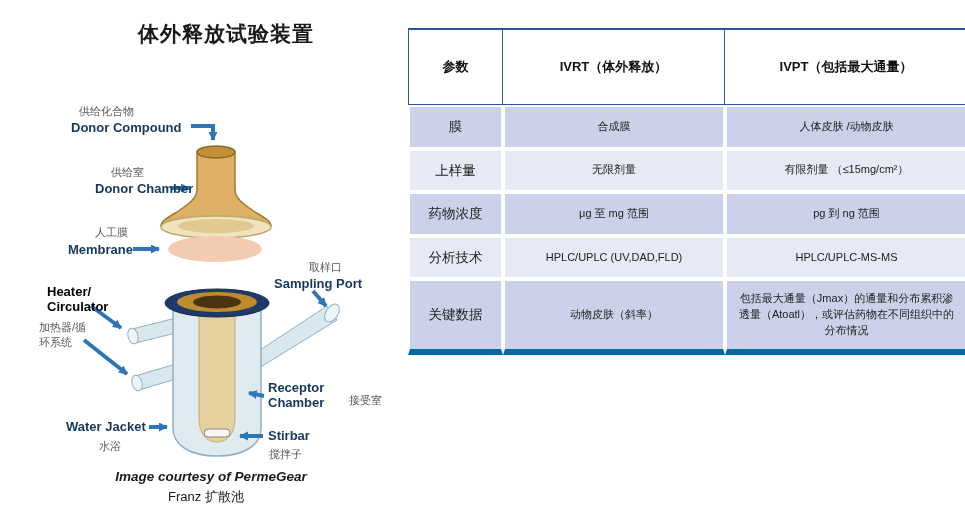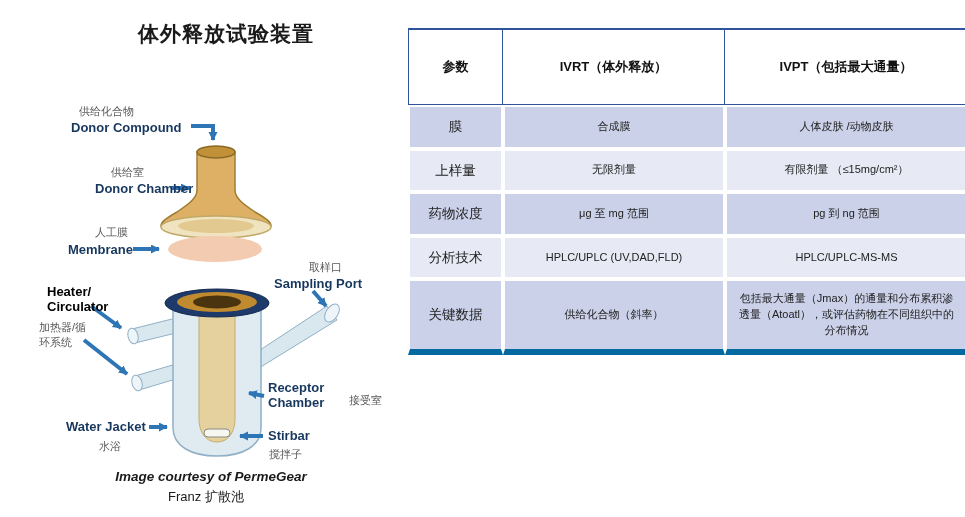--- a/index.html
+++ b/index.html
@@ -194,20 +194,20 @@
           <td>μg 至 mg 范围</td>
           <td>pg 到 ng 范围</td>
         </tr>
         <tr>
           <td class="param">分析技术</td>
           <td>HPLC/UPLC (UV,DAD,FLD)</td>
           <td>HPLC/UPLC-MS-MS</td>
         </tr>
         <tr>
           <td class="param">关键数据</td>
-          <td>供给化合物（斜率）</td>
+          <td>动物皮肤（斜率）</td>
           <td>包括最大通量（Jmax）的通量和分布累积渗透量（Atoatl），或评估药物在不同组织中的分布情况</td>
         </tr>
       </tbody>
     </table>
   </div>
 
 </div>
 
 </body></html>

